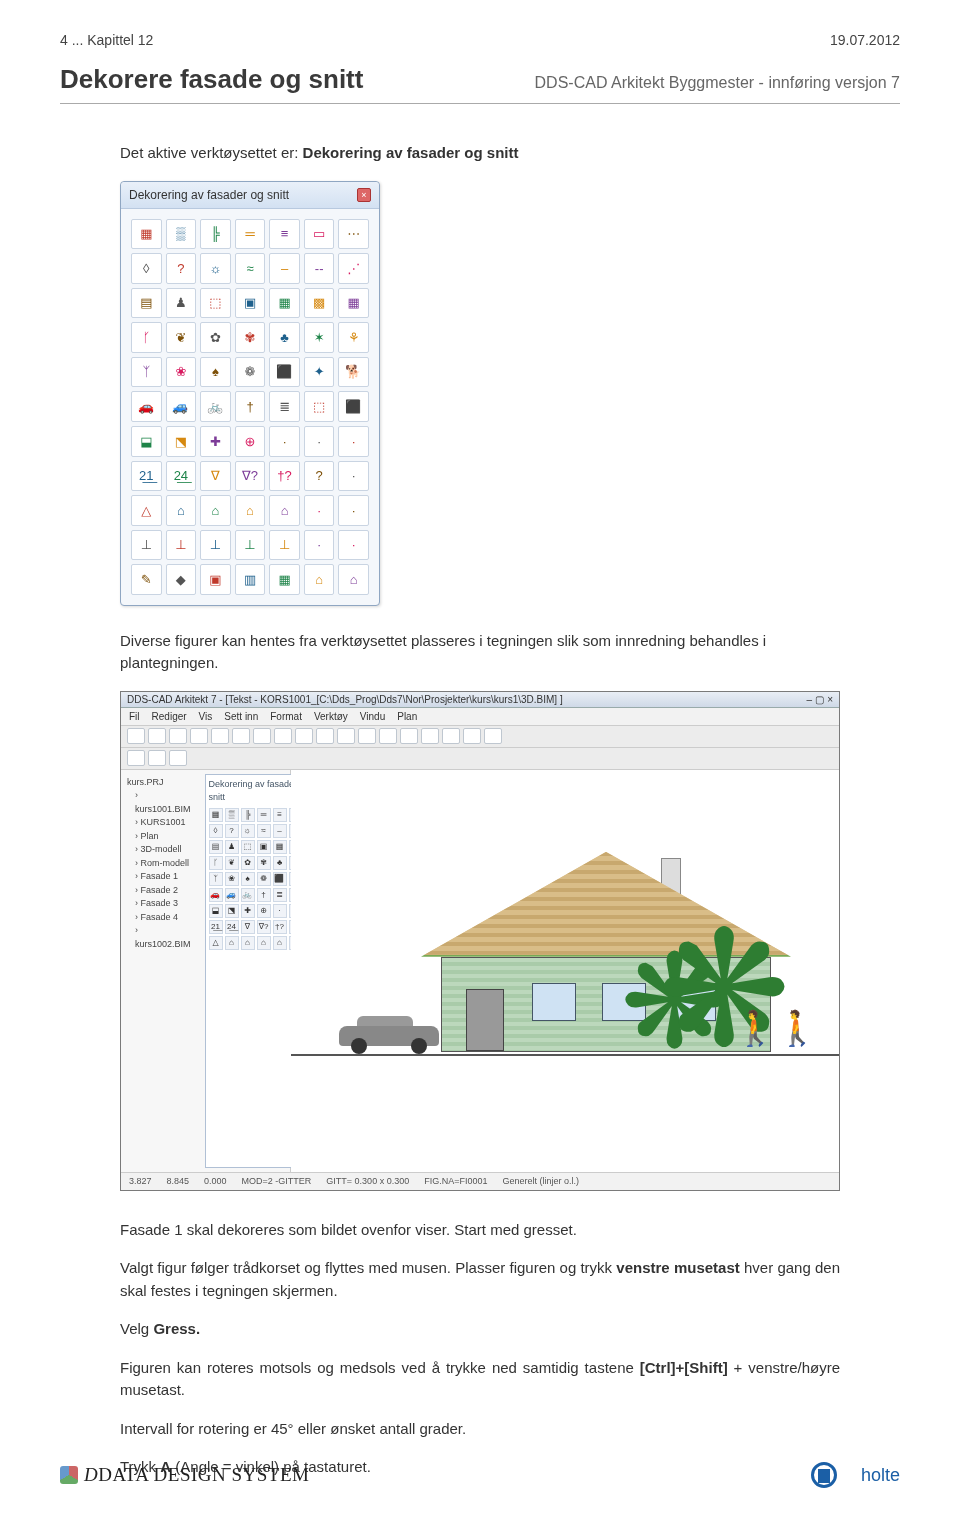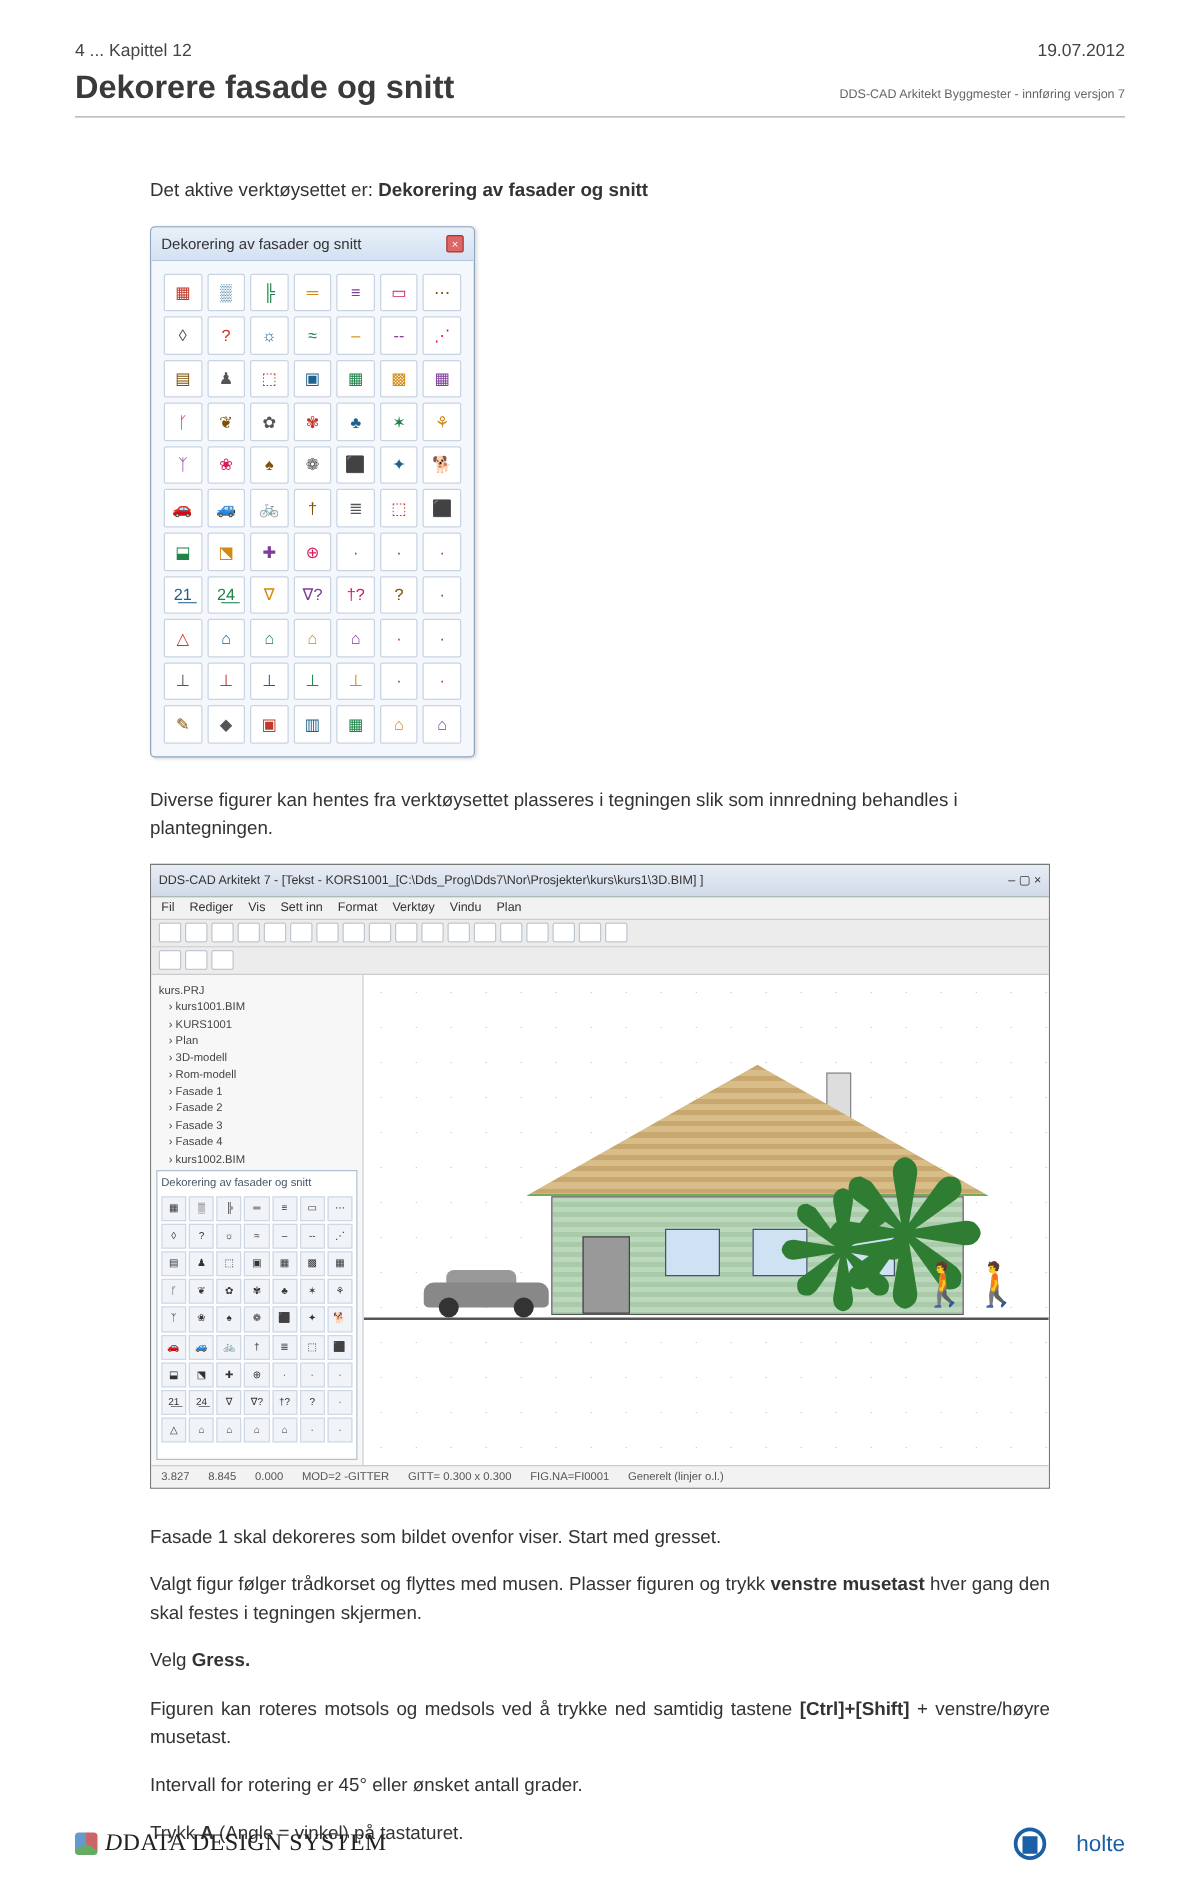--- a/index.html
+++ b/index.html
@@ -8,23 +8,23 @@
     height: 1514px;
     font-family: "Segoe UI", Arial, sans-serif;
     background: #fff;
     color: #222;
     position: relative;
     padding: 32px 60px 30px 60px;
   }
   .header { position: relative; height: 80px; }
   .chapter-line { font-size: 14px; color: #444; }
   .date { position: absolute; right: 0; top: 0; font-size: 14px; color: #444; }
-  .title-row { display: flex; justify-content: space-between; align-items: baseline; margin-top: 6px; }
+  .title-row { display: flex; justify-content: space-between; align-items: baseline; margin-top: 16px; }
   .doc-title { font-size: 26px; font-weight: 600; color: #3a3a3a; }
-  .subtitle { font-size: 10px; color: #666; }
+  .subtitle { font-size: 16px; color: #666; }
   .rule { border: 0; border-top: 1px solid #aaa; margin-top: 8px; }
   .content { padding: 30px 60px 0 60px; font-size: 15px; line-height: 1.5; color: #333; }
   .para { margin-bottom: 16px; }
   .bold { font-weight: 700; }
 
   
   .palette {
     width: 260px; border: 1px solid #8fa6c2; border-radius: 4px; background: #f4f7fb;
     margin: 8px 0 24px 0; box-shadow: 1px 1px 3px rgba(0,0,0,.15);
   }
@@ -40,26 +40,26 @@
     display:flex; align-items:center; justify-content:center; font-size:13px;
   }
   .c-red{color:#c0392b;} .c-green{color:#1e8449;} .c-blue{color:#1f618d;} .c-orange{color:#d68910;}
   .c-purple{color:#7d3c98;} .c-pink{color:#d81b60;} .c-gray{color:#555;} .c-brown{color:#7e5109;}
 
   
   .workspace {
     border:1px solid #7a7a7a; height:500px; margin: 10px 0 28px 0; background:#eaeaea;
     display:flex; flex-direction:column; font-size:10px;
   }
-  .ws-titlebar{ background:linear-gradient(#e9eef5,#cfd9e7); height:26px; display:flex; align-items:center; padding:0 6px; justify-content:space-between; border-bottom:1px solid #9aa;}
+  .ws-titlebar{ background:linear-gradient(#e9eef5,#cfd9e7); height:16px; display:flex; align-items:center; padding:0 6px; justify-content:space-between; border-bottom:1px solid #9aa;}
   .ws-menubar{ background:#f2f2f2; height:18px; display:flex; gap:12px; align-items:center; padding:0 8px; border-bottom:1px solid #ccc;}
   .ws-toolbar{ background:#ececec; height:22px; display:flex; gap:3px; align-items:center; padding:0 6px; border-bottom:1px solid #ccc;}
   .tbtn{ width:18px; height:16px; background:#fff; border:1px solid #bfc7d0; border-radius:2px;}
   .ws-body{ flex:1; display:flex; }
-  .ws-left{ width:170px; background:#f7f7f7; border-right:1px solid #ccc; padding:4px; display:flex; flex-direction:column; gap:0;}
+  .ws-left{ width:170px; background:#f7f7f7; border-right:1px solid #ccc; padding:4px; display:flex; flex-direction:row; gap:12px;}
   .tree{ font-size:9px; color:#444; line-height:1.5; padding:2px;}
   .tree .node{ padding-left:8px;}
   .mini-palette{ border:1px solid #b0c0d5; background:#fff; flex:1; padding:3px; }
   .mini-palette .mp-title{ font-size:9px; color:#456; margin-bottom:3px;}
   .mp-grid{ display:grid; grid-template-columns:repeat(7,1fr); gap:2px;}
   .mp-grid div{ aspect-ratio:1/1; background:#f0f3f8; border:1px solid #cfd9e6; font-size:8px; display:flex; align-items:center; justify-content:center;}
   .ws-canvas{ flex:1; background:#fff; position:relative; overflow:hidden;}
   .dotgrid{
     position:absolute; inset:0;
     background-image: radial-gradient(#bbb 0.7px, transparent 0.7px);

